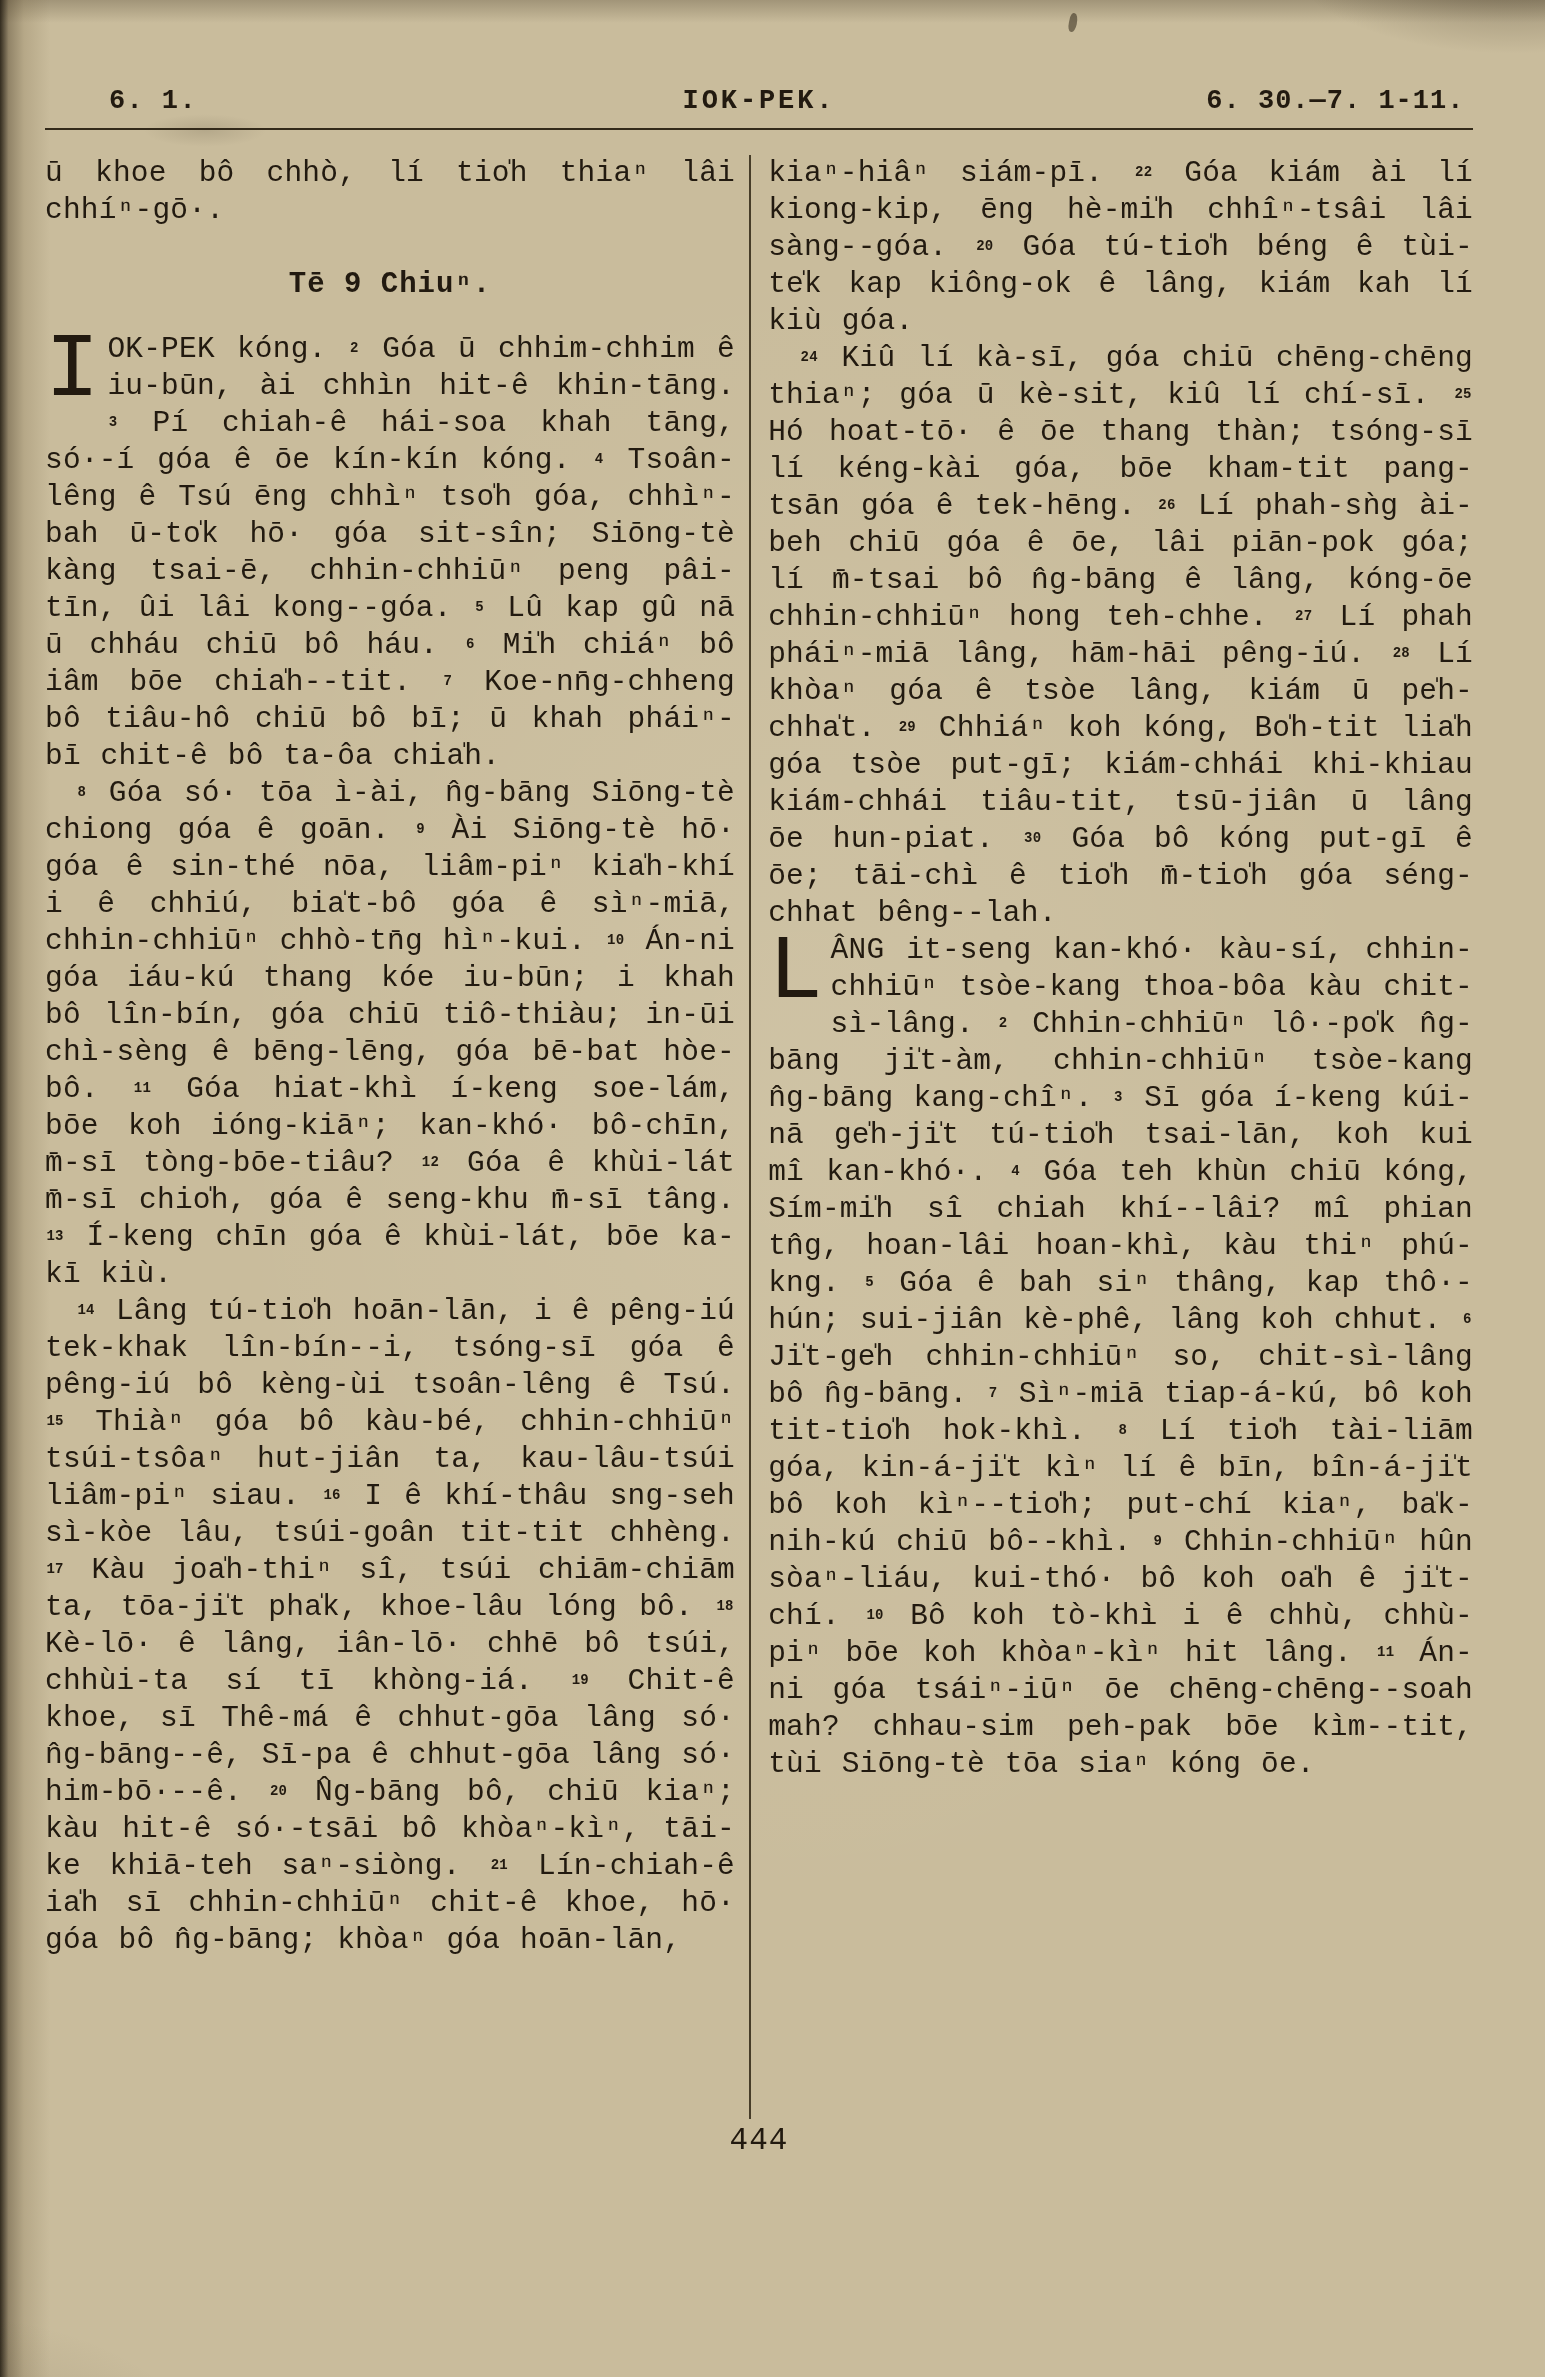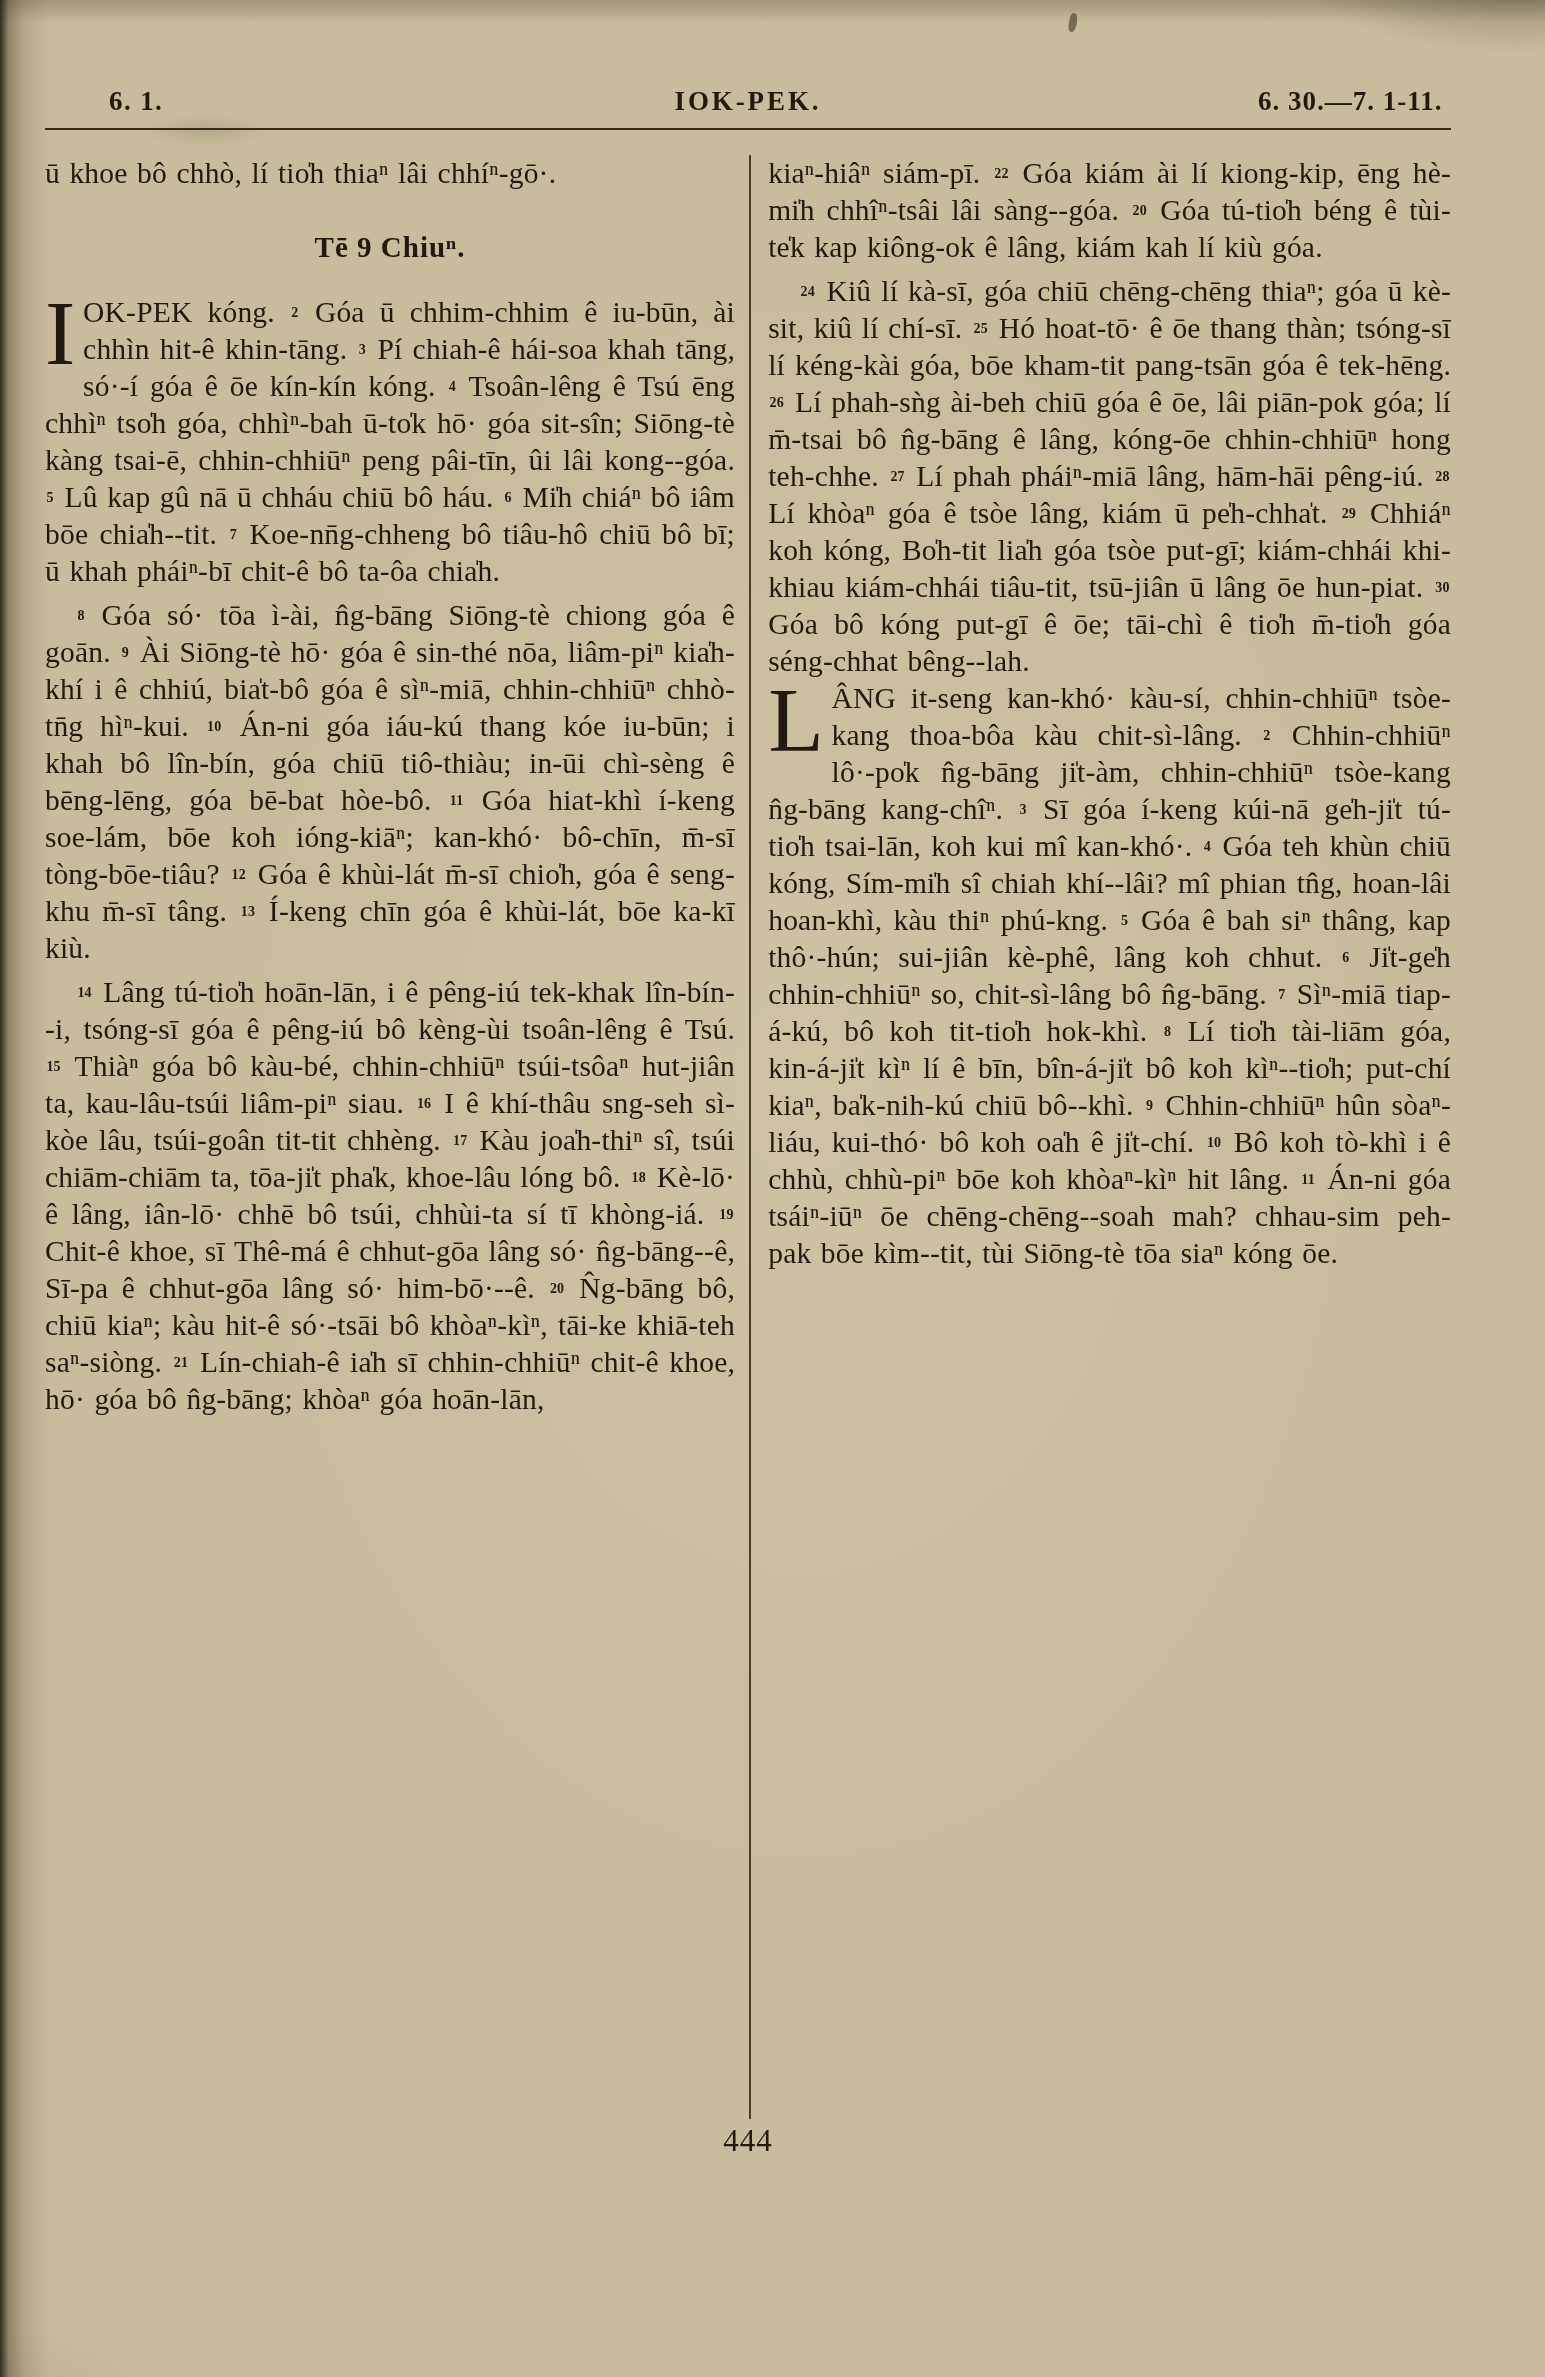--- a/index.html
+++ b/index.html
@@ -29,21 +29,21 @@
     left: 1069px; top: 13.3px; width: 7.6px; height: 19px;
     background: rgba(50,40,26,0.55); border-radius: 40% 60% 50% 50%;
     transform: rotate(12deg);
   }
   .stain-smudge {
     position: absolute; z-index: 0; pointer-events: none;
     left: 143px; top: 114px; width: 124px; height: 33px;
     background: radial-gradient(ellipse at center, rgba(90,80,60,0.18), rgba(0,0,0,0) 70%);
   }
 
-  .page-inner { position: relative; z-index: 1; padding: 88px 94px 0 45px; }
+  .page-inner { position: relative; z-index: 1; padding: 88px 72px 0 45px; font-family: Liberation Mono, monospace; }
 
   .running-head {
     display: grid; grid-template-columns: 1fr auto 1fr; align-items: baseline;
     font-weight: bold; font-size: 27px; line-height: 1;
   }
   .rh-left  { justify-self: start; padding-left: 64px; letter-spacing: 1.4px; }
   .rh-center{ justify-self: center; letter-spacing: 2.9px; }
   .rh-right { justify-self: end; padding-right: 8.6px; letter-spacing: 1px; }
 
   .rule { height: 0; border-top: 2.9px solid var(--rule, #332a1a); margin-top: 13.3px; }
@@ -51,21 +51,21 @@
   .columns { display: flex; margin-top: 25px; height: 1964px; overflow: hidden; }
   .col { text-align: justify; }
   .col-left  { flex: 0 0 690px; width: 690px; }
   .col-divider { flex: 0 0 1.9px; background: #463c28; margin-left: 14.3px; margin-right: 17px; }
   .col-right { flex: 1 1 auto; min-width: 0; }
 
   .para {
     margin: 0; font-size: 29.5px; line-height: 37px;
     letter-spacing: 0.2px; word-spacing: 1.9px;
   }
-  .para.indent { text-indent: 31px; margin-top: 7px; }
+  .para.indent { text-indent: 31px; }
 
   .chapter-heading {
     margin: 40px 0 29.5px 0; text-align: center;
     font-size: 29px; font-weight: bold; letter-spacing: 1px; line-height: 1.1;
   }
   .chapter-heading.big-gap { margin-top: 78px; margin-bottom: 45px; }
 
   .dropcap {
     float: left; font-size: 91px; line-height: 71px;
     padding: 4.8px 7.6px 0 0;

